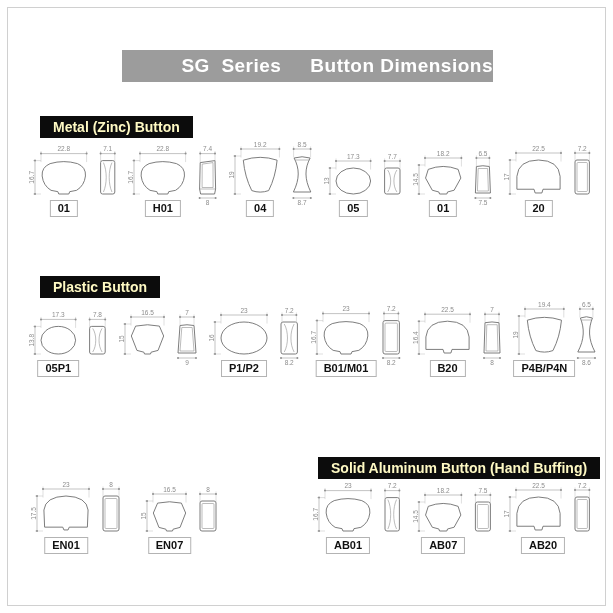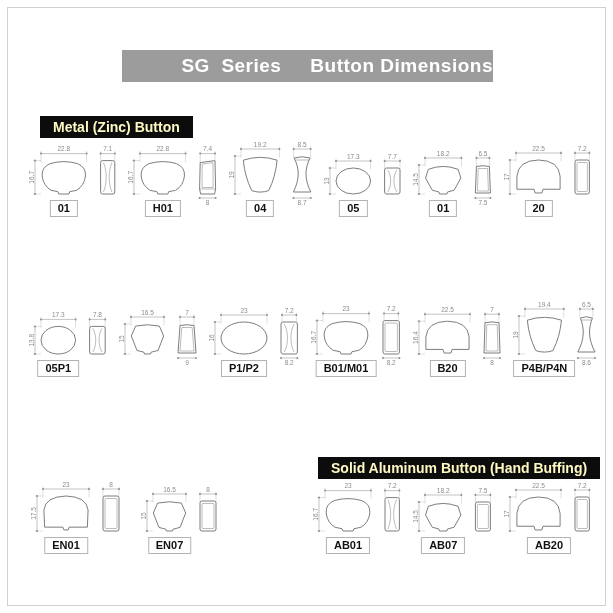--- a/index.html
+++ b/index.html
@@ -202,20 +202,21 @@
           <line class="e" x1="86.4" y1="10.5" x2="86.4" y2="21.5"></line>
           <line class="d" x1="72" y1="13" x2="86.4" y2="13"></line>
           <circle class="dot" cx="72" cy="13" r="1"></circle>
           <circle class="dot" cx="86.4" cy="13" r="1"></circle>
           <text class="t" x="79.2" y="10.5" text-anchor="middle">7.2</text>
         </svg><div class="mwrap" style="left:35.5px">
           <span class="mbox">20</span>
         </div></div>
     </div>
 
+  <div class="sec-label lbl-plastic">Plastic Button</div>
   <div class="row" id="row-1">
       <div class="cell" style="width: 90px;"><svg width="90" height="68" viewBox="0 0 90 68">
           <ellipse class="sh" cx="30.3" cy="40.2" rx="17.3" ry="13.8"></ellipse>
           <line class="e" x1="13" y1="16.9" x2="13" y2="27.9"></line>
           <line class="e" x1="47.6" y1="16.9" x2="47.6" y2="27.9"></line>
           <line class="d" x1="13" y1="19.4" x2="47.6" y2="19.4"></line>
           <circle class="dot" cx="13" cy="19.4" r="1"></circle>
           <circle class="dot" cx="47.6" cy="19.4" r="1"></circle>
           <text class="t" x="30.3" y="16.9" text-anchor="middle">17.3</text>
           <line class="e" x1="5" y1="26.4" x2="13" y2="26.4"></line>
@@ -503,17 +504,17 @@
           <circle class="dot" cx="7" cy="54" r="1"></circle>
           <text class="t" transform="translate(5.5,37) rotate(-90)" text-anchor="middle">17</text>
           <rect class="sh" x="72" y="20" width="14.4" height="34" rx="2"></rect>
           <rect class="in" x="74" y="22.5" width="10.4" height="29" rx="1"></rect>
           <line class="e" x1="72" y1="10.5" x2="72" y2="21.5"></line>
           <line class="e" x1="86.4" y1="10.5" x2="86.4" y2="21.5"></line>
           <line class="d" x1="72" y1="13" x2="86.4" y2="13"></line>
           <circle class="dot" cx="72" cy="13" r="1"></circle>
           <circle class="dot" cx="86.4" cy="13" r="1"></circle>
           <text class="t" x="79.2" y="10.5" text-anchor="middle">7.2</text>
-        </svg><div class="mwrap" style="left:46px">
+        </svg><div class="mwrap" style="left:40px">
           <span class="mbox">AB20</span>
         </div></div>
     </div>
 </div>
 
 </body></html>

